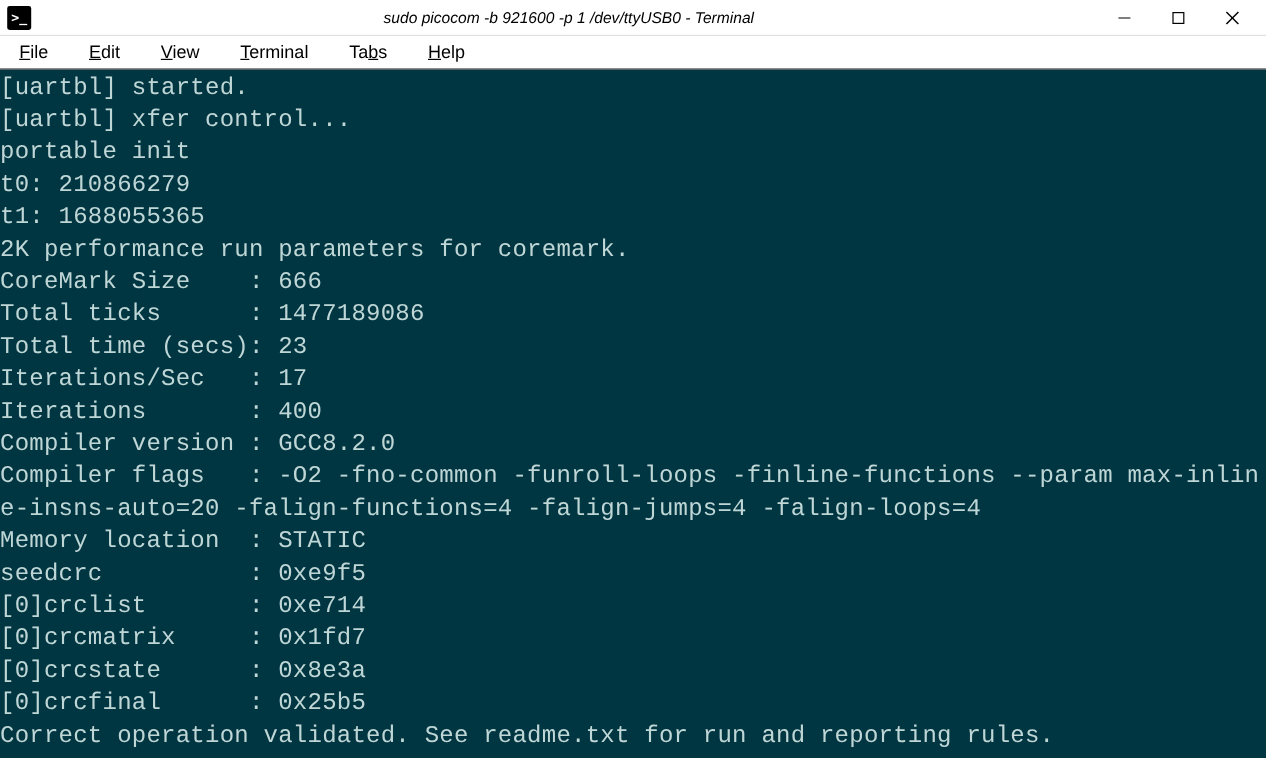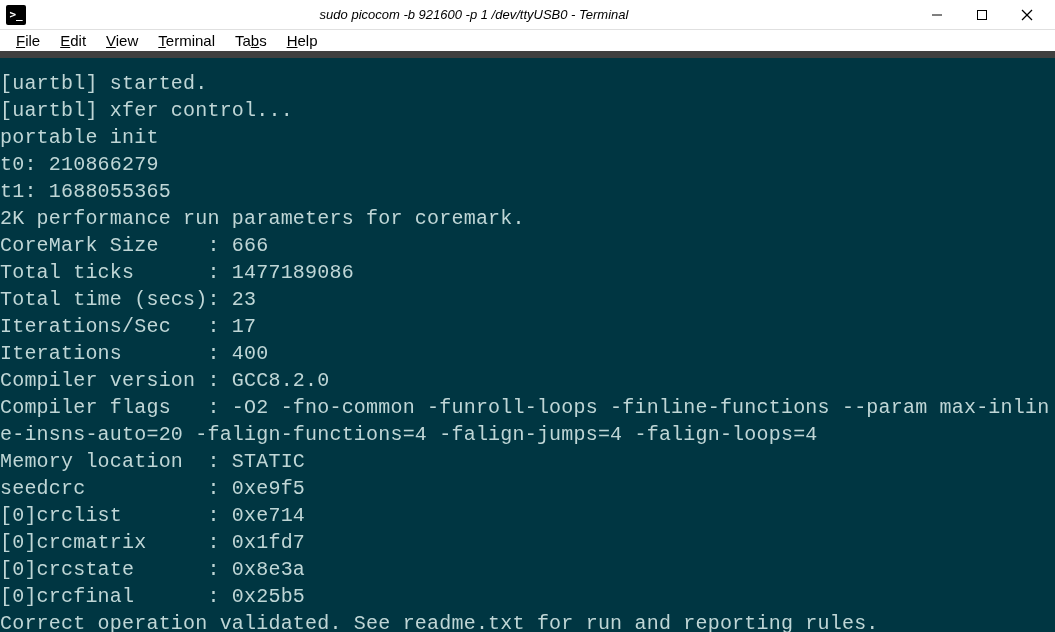--- a/index.html
+++ b/index.html
@@ -62,39 +62,40 @@
     .window-control svg {
       width: 12px;
       height: 12px;
     }
     .menubar {
       height: 28px;
       background: #ffffff;
       display: flex;
       align-items: center;
       padding: 0 6px;
-      border-bottom: 7px solid #404040;
+      border-bottom: 1px solid #404040;
+      gap: 14px;
     }
     .menu-item {
       padding: 4px 10px;
       font-size: 15px;
       color: #000000;
       cursor: pointer;
     }
     .menu-item .underline {
       text-decoration: underline;
     }
     .terminal {
       flex: 1;
       background: #003642;
       color: #bfd6d6;
       font-family: "Courier New", monospace;
       font-size: 20px;
       line-height: 27px;
-      padding: 12px 0 0 0;
+      padding: 2px 0 0 0;
       overflow: hidden;
       white-space: pre;
       letter-spacing: 0.2px;
     }
     .terminal-line {
       white-space: pre-wrap;
       word-break: break-all;
     }
   </style>
 </head>

